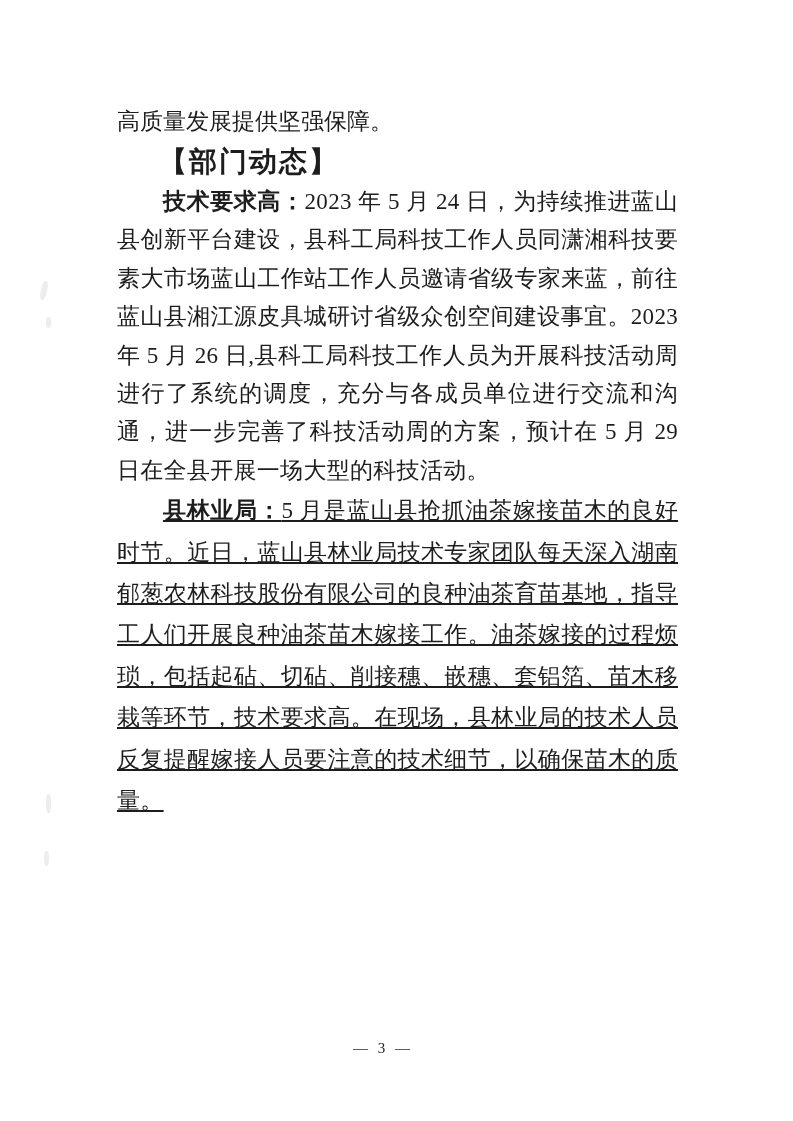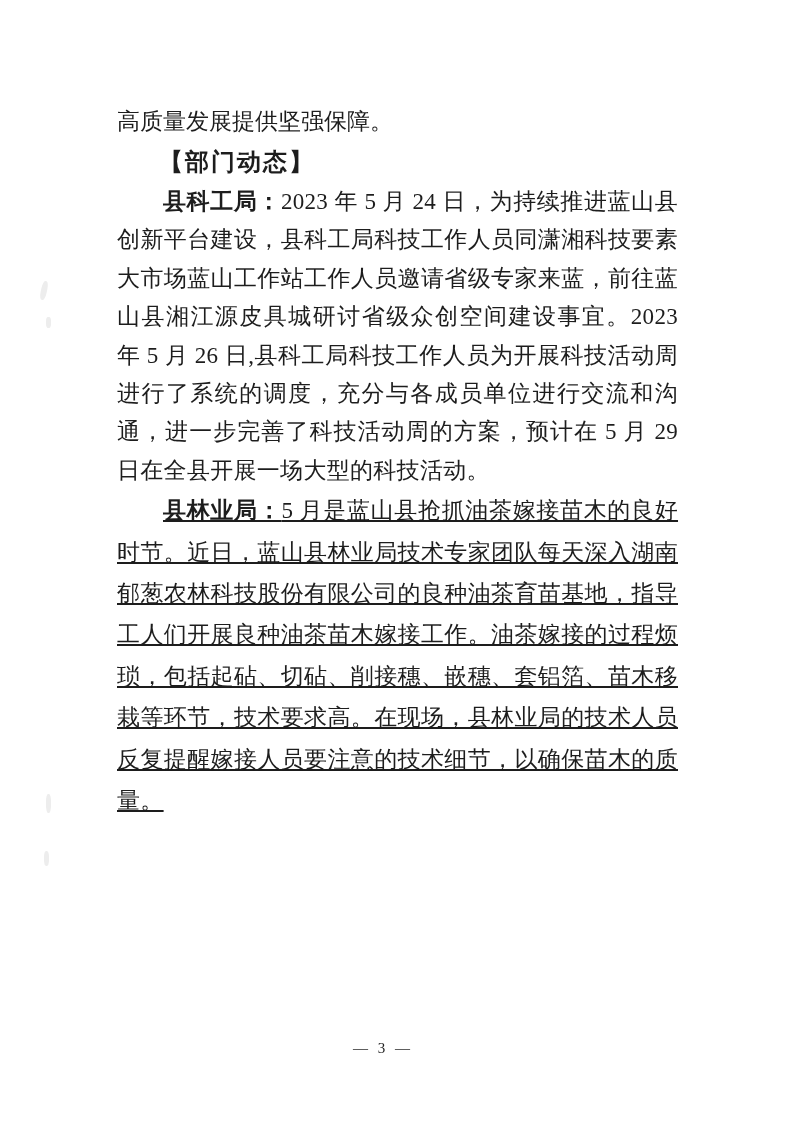--- a/index.html
+++ b/index.html
@@ -26,21 +26,21 @@
   .content p, .content h2 {
     margin: 0;
     padding: 0;
   }
   .continuation {
     line-height: 38px;
     text-align: justify;
     text-align-last: left;
   }
   .heading {
-    font-size: 24px;
+    font-size: 28px;
     font-weight: bold;
     line-height: 42px;
     text-indent: 42px;
     letter-spacing: 2px;
   }
   .para {
     text-align: justify;
     text-align-last: left;
     text-indent: 46px;
     letter-spacing: 0.3px;
@@ -74,21 +74,21 @@
 <body>
 
 <div class="page">
 
   <div class="content">
 
     <p class="continuation">高质量发展提供坚强保障。</p>
 
     <h2 class="heading">【部门动态】</h2>
 
-    <p class="para para-1"><span class="lead">县科工局：</span><span>2023 年 5 月 24 日，为持续推进蓝山县创新平台建设，县科工局科技工作人员同潇湘科技要素大市场蓝山工作站工作人员邀请省级专家来蓝，前往蓝山县湘江源皮具城研讨省级众创空间建设事宜。2023 年 5 月 26 日,县科工局科技工作人员为开展科技活动周进行了系统的调度，充分与各成员单位进行交流和沟通，进一步完善了科技活动周的方案，预计在 5 月 29 日在全县开展一场大型的科技活动。</span></p>
+    <p class="para para-1"><span class="lead">技术要求高：</span><span>2023 年 5 月 24 日，为持续推进蓝山县创新平台建设，县科工局科技工作人员同潇湘科技要素大市场蓝山工作站工作人员邀请省级专家来蓝，前往蓝山县湘江源皮具城研讨省级众创空间建设事宜。2023 年 5 月 26 日,县科工局科技工作人员为开展科技活动周进行了系统的调度，充分与各成员单位进行交流和沟通，进一步完善了科技活动周的方案，预计在 5 月 29 日在全县开展一场大型的科技活动。</span></p>
 
     <p class="para para-2"><span class="lead">县林业局：</span><span>5 月是蓝山县抢抓油茶嫁接苗木的良好时节。近日，蓝山县林业局技术专家团队每天深入湖南郁葱农林科技股份有限公司的良种油茶育苗基地，指导工人们开展良种油茶苗木嫁接工作。油茶嫁接的过程烦琐，包括起砧、切砧、削接穗、嵌穗、套铝箔、苗木移栽等环节，技术要求高。在现场，县林业局的技术人员反复提醒嫁接人员要注意的技术细节，以确保苗木的质量。</span></p>
 
   </div>
 
   <div class="scan-artifact artifact-1"></div>
   <div class="scan-artifact artifact-2"></div>
   <div class="scan-artifact artifact-3"></div>
   <div class="scan-artifact artifact-4"></div>
 

